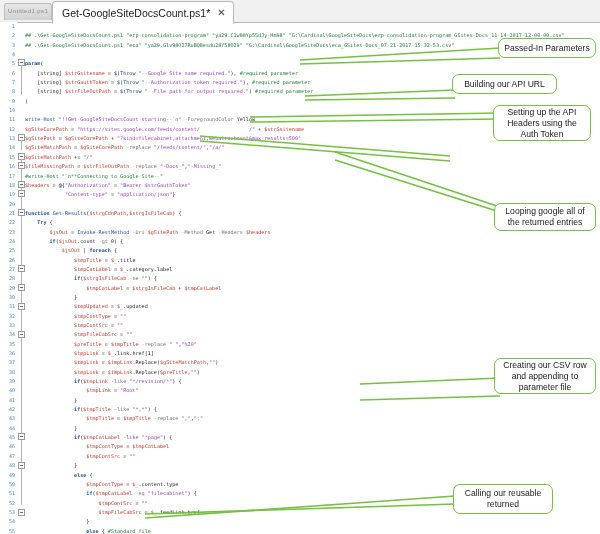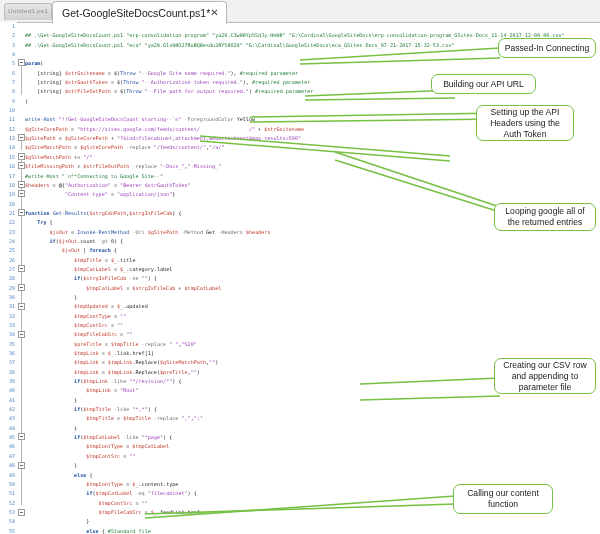--- a/index.html
+++ b/index.html
@@ -26,21 +26,21 @@
   }
   .tab-inactive span{
     display:block;font-size:6px;color:#8a8a8a;
     letter-spacing:.4px;padding:4px 3px 0 3px;
     white-space:nowrap;filter:blur(0.7px);
   }
   .tab-active{
     position:absolute;left:52px;top:1px;height:21px;
     background:#ffffff;border:1px solid #b9b9b9;border-bottom:1px solid #ffffff;
     border-radius:4px 4px 0 0;
-    display:flex;align-items:center;padding:0 7px 0 9px;
+    display:flex;align-items:center;padding:0 7px 0 9px;gap:7px;
   }
   .tab-active .tab-title{
     font-size:10.5px;color:#1b1b1b;white-space:nowrap;
   }
   .tab-active .tab-close{
     font-size:10px;color:#444;line-height:1;cursor:pointer;
   }
   
   #gutter{
     position:absolute;left:0;top:22px;width:17px;height:512px;
@@ -192,40 +192,40 @@
 
   <div id="code-area"><span class="cl">&nbsp;</span><span class="cl"><span class="c-com">## .\Get-GoogleSiteDocsCount.ps1 "erp-consolidation-program" "ya29.C1w88Yp5SdJy-Hm98" "G:\Cardinal\GoogleSiteDocs\erp-consolidation-program_GSites-Docs_11-14-2017-12-00-00.csv"</span></span><span class="cl"><span class="c-com">## .\Get-GoogleSiteDocsCount.ps1 "eca" "ya29.Glv98O27RuBQ8esdu28Y58O29" "G:\Cardinal\GoogleSiteDocs\eca_GSites-Docs_07-21-2017-15-32-53.csv"</span></span><span class="cl">&nbsp;</span><span class="cl"><span class="c-key">param</span>(</span><span class="cl">    [<span class="c-pln">string</span>] <span class="c-var">$strGsitename</span> = $(<span class="c-cmd">Throw</span> <span class="c-str">"--Google Site name required."</span>), <span class="c-com">#required parameter</span></span><span class="cl">    [<span class="c-pln">string</span>] <span class="c-var">$strGauthToken</span> = $(<span class="c-cmd">Throw</span> <span class="c-str">"--Authorization token required."</span>), <span class="c-com">#required parameter</span></span><span class="cl">    [<span class="c-pln">string</span>] <span class="c-var">$strFileOutPath</span> = $(<span class="c-cmd">Throw</span> <span class="c-str">"--File path for output required."</span>) <span class="c-com">#required parameter</span></span><span class="cl">)</span><span class="cl">&nbsp;</span><span class="cl"><span class="c-cmd">write-Host</span> <span class="c-str">"!!Get-GoogleSiteDocsCount starting--`n"</span> <span class="c-op">-ForegroundColor</span> <span class="c-pln">Yellow</span></span><span class="cl"><span class="c-var">$gSiteCorePath</span> = <span class="c-str">"https://sites.google.com/feeds/content/                /"</span> + <span class="c-var">$strGsitename</span></span><span class="cl"><span class="c-var">$gSitePath</span> = <span class="c-var">$gSiteCorePath</span> + <span class="c-str">"?kind=filecabinet,attachment,webattachment&amp;max-results=500"</span></span><span class="cl"><span class="c-var">$gSiteMatchPath</span> = <span class="c-var">$gSiteCorePath</span> <span class="c-op">-replace</span> <span class="c-str">"/feeds/content/"</span>,<span class="c-str">"/a/"</span></span><span class="cl"><span class="c-var">$gSiteMatchPath</span> += <span class="c-str">"/"</span></span><span class="cl"><span class="c-var">$fileMissingPath</span> = <span class="c-var">$strFileOutPath</span> <span class="c-op">-replace</span> <span class="c-str">"-Docs_"</span>,<span class="c-str">"-Missing_"</span></span><span class="cl"><span class="c-com">#write-Host "`n**Connecting to Google Site--"</span></span><span class="cl"><span class="c-var">$headers</span> = @{<span class="c-str">"Authorization"</span> = <span class="c-str">"Bearer $strGauthToken"</span></span><span class="cl">             <span class="c-str">"Content-type"</span> = <span class="c-str">"application/json"</span>}</span><span class="cl">&nbsp;</span><span class="cl"><span class="c-key">function</span> <span class="c-cmd">Get-Results</span>(<span class="c-var">$strgCdnPath</span>,<span class="c-var">$strgIsFileCab</span>) {</span><span class="cl">    <span class="c-key">Try</span> {</span><span class="cl">        <span class="c-var">$jsOut</span> = <span class="c-cmd">Invoke-RestMethod</span> <span class="c-op">-Uri</span> <span class="c-var">$gSitePath</span> <span class="c-op">-Method</span> <span class="c-pln">Get</span> <span class="c-op">-Headers</span> <span class="c-var">$headers</span></span><span class="cl">        <span class="c-key">if</span>(<span class="c-var">$jsOut</span>.<span class="c-pln">count</span> <span class="c-op">-gt</span> 0) {</span><span class="cl">            <span class="c-var">$jsOut</span> | <span class="c-key">foreach</span> {</span><span class="cl">                <span class="c-var">$tmpTitle</span> = <span class="c-var">$_</span>.<span class="c-pln">title</span></span><span class="cl">                <span class="c-var">$tmpCatLabel</span> = <span class="c-var">$_</span>.<span class="c-pln">category</span>.<span class="c-pln">label</span></span><span class="cl">                <span class="c-key">if</span>(<span class="c-var">$strgIsFileCab</span> <span class="c-op">-ne</span> <span class="c-str">""</span>) {</span><span class="cl">                    <span class="c-var">$tmpCatLabel</span> = <span class="c-var">$strgIsFileCab</span> + <span class="c-var">$tmpCatLabel</span></span><span class="cl">                }</span><span class="cl">                <span class="c-var">$tmpUpdated</span> = <span class="c-var">$_</span>.<span class="c-pln">updated</span></span><span class="cl">                <span class="c-var">$tmpContType</span> = <span class="c-str">""</span></span><span class="cl">                <span class="c-var">$tmpContSrc</span> = <span class="c-str">""</span></span><span class="cl">                <span class="c-var">$tmpFileCabSrc</span> = <span class="c-str">""</span></span><span class="cl">                <span class="c-var">$preTitle</span> = <span class="c-var">$tmpTitle</span> <span class="c-op">-replace</span> <span class="c-str">" "</span>,<span class="c-str">"%20"</span></span><span class="cl">                <span class="c-var">$tmpLink</span> = <span class="c-var">$_</span>.<span class="c-pln">link</span>.<span class="c-pln">href</span>[1]</span><span class="cl">                <span class="c-var">$tmpLink</span> = <span class="c-var">$tmpLink</span>.<span class="c-pln">Replace</span>(<span class="c-var">$gSiteMatchPath</span>,<span class="c-str">""</span>)</span><span class="cl">                <span class="c-var">$tmpLink</span> = <span class="c-var">$tmpLink</span>.<span class="c-pln">Replace</span>(<span class="c-var">$preTitle</span>,<span class="c-str">""</span>)</span><span class="cl">                <span class="c-key">if</span>(<span class="c-var">$tmpLink</span> <span class="c-op">-like</span> <span class="c-str">"*/revision/*"</span>) {</span><span class="cl">                    <span class="c-var">$tmpLink</span> = <span class="c-str">"Root"</span></span><span class="cl">                }</span><span class="cl">                <span class="c-key">if</span>(<span class="c-var">$tmpTitle</span> <span class="c-op">-like</span> <span class="c-str">"*,*"</span>) {</span><span class="cl">                    <span class="c-var">$tmpTitle</span> = <span class="c-var">$tmpTitle</span> <span class="c-op">-replace</span> <span class="c-str">","</span>,<span class="c-str">";"</span></span><span class="cl">                }</span><span class="cl">                <span class="c-key">if</span>(<span class="c-var">$tmpCatLabel</span> <span class="c-op">-like</span> <span class="c-str">"*page"</span>) {</span><span class="cl">                    <span class="c-var">$tmpContType</span> = <span class="c-var">$tmpCatLabel</span></span><span class="cl">                    <span class="c-var">$tmpContSrc</span> = <span class="c-str">""</span></span><span class="cl">                }</span><span class="cl">                <span class="c-key">else</span> {</span><span class="cl">                    <span class="c-var">$tmpContType</span> = <span class="c-var">$_</span>.<span class="c-pln">content</span>.<span class="c-pln">type</span></span><span class="cl">                    <span class="c-key">if</span>(<span class="c-var">$tmpCatLabel</span> <span class="c-op">-eq</span> <span class="c-str">"filecabinet"</span>) {</span><span class="cl">                        <span class="c-var">$tmpContSrc</span> = <span class="c-str">""</span></span><span class="cl">                        <span class="c-var">$tmpFileCabSrc</span> = <span class="c-var">$_</span>.<span class="c-pln">feedLink</span>.<span class="c-pln">href</span></span><span class="cl">                    }</span><span class="cl">                    <span class="c-key">else</span> { <span class="c-com">#Standard file</span></span></div>
 
   <div class="leader" style="left:300px;top:44px;width:200px;height:22px">
     <svg width="200" height="22">
       <path d="M0 16 L200 4" stroke="#76c043" stroke-width="1.6" fill="none"></path>
       <path d="M0 20 L200 14" stroke="#76c043" stroke-width="1.6" fill="none"></path>
     </svg>
   </div>
   <div class="callout" style="left:498px;top:38px;width:98px;height:20px">
-    <span>Passed-In Connecting</span>
+    <span>Passed-In Parameters</span>
   </div>
 
   <div class="leader" style="left:305px;top:86px;width:150px;height:16px">
     <svg width="150" height="16">
       <path d="M0 10 L150 4" stroke="#76c043" stroke-width="1.6" fill="none"></path>
       <path d="M0 14 L150 12" stroke="#76c043" stroke-width="1.6" fill="none"></path>
     </svg>
   </div>
-  <div class="callout" style="left:431px;top:74px;width:105px;height:20px">
+  <div class="callout" style="left:452px;top:74px;width:105px;height:20px">
     <span>Building our API URL</span>
   </div>
 
   <div class="leader" style="left:250px;top:113px;width:250px;height:14px">
     <svg width="250" height="14">
       <path d="M0 4 L250 0" stroke="#76c043" stroke-width="1.6" fill="none"></path>
       <path d="M0 9 L250 6" stroke="#76c043" stroke-width="1.6" fill="none"></path>
     </svg>
   </div>
-  <div class="callout" style="left:476px;top:105px;width:98px;height:36px;">
+  <div class="callout" style="left:493px;top:105px;width:98px;height:36px;">
     <span>Setting up the API Headers using the Auth Token</span>
   </div>
 
   <div class="leader" style="left:200px;top:132px;width:250px;height:30px">
     <svg width="250" height="30">
       <path d="M0 4 L250 24" stroke="#76c043" stroke-width="1.6" fill="none"></path>
       <path d="M0 9 L250 29" stroke="#76c043" stroke-width="1.6" fill="none"></path>
     </svg>
   </div>
 
@@ -249,16 +249,16 @@
     <span>Creating our CSV row and appending to parameter file</span>
   </div>
 
   <div class="leader" style="left:145px;top:492px;width:310px;height:26px">
     <svg width="310" height="26">
       <path d="M0 26 L310 4" stroke="#76c043" stroke-width="1.6" fill="none"></path>
       <path d="M0 22 L310 12" stroke="#76c043" stroke-width="1.6" fill="none"></path>
     </svg>
   </div>
   <div class="callout" style="left:453px;top:484px;width:100px;height:30px">
-    <span>Calling our content function</span>
+    <span>Calling our reusable returned</span>
   </div>
 
 </div>
 
 </body></html>

